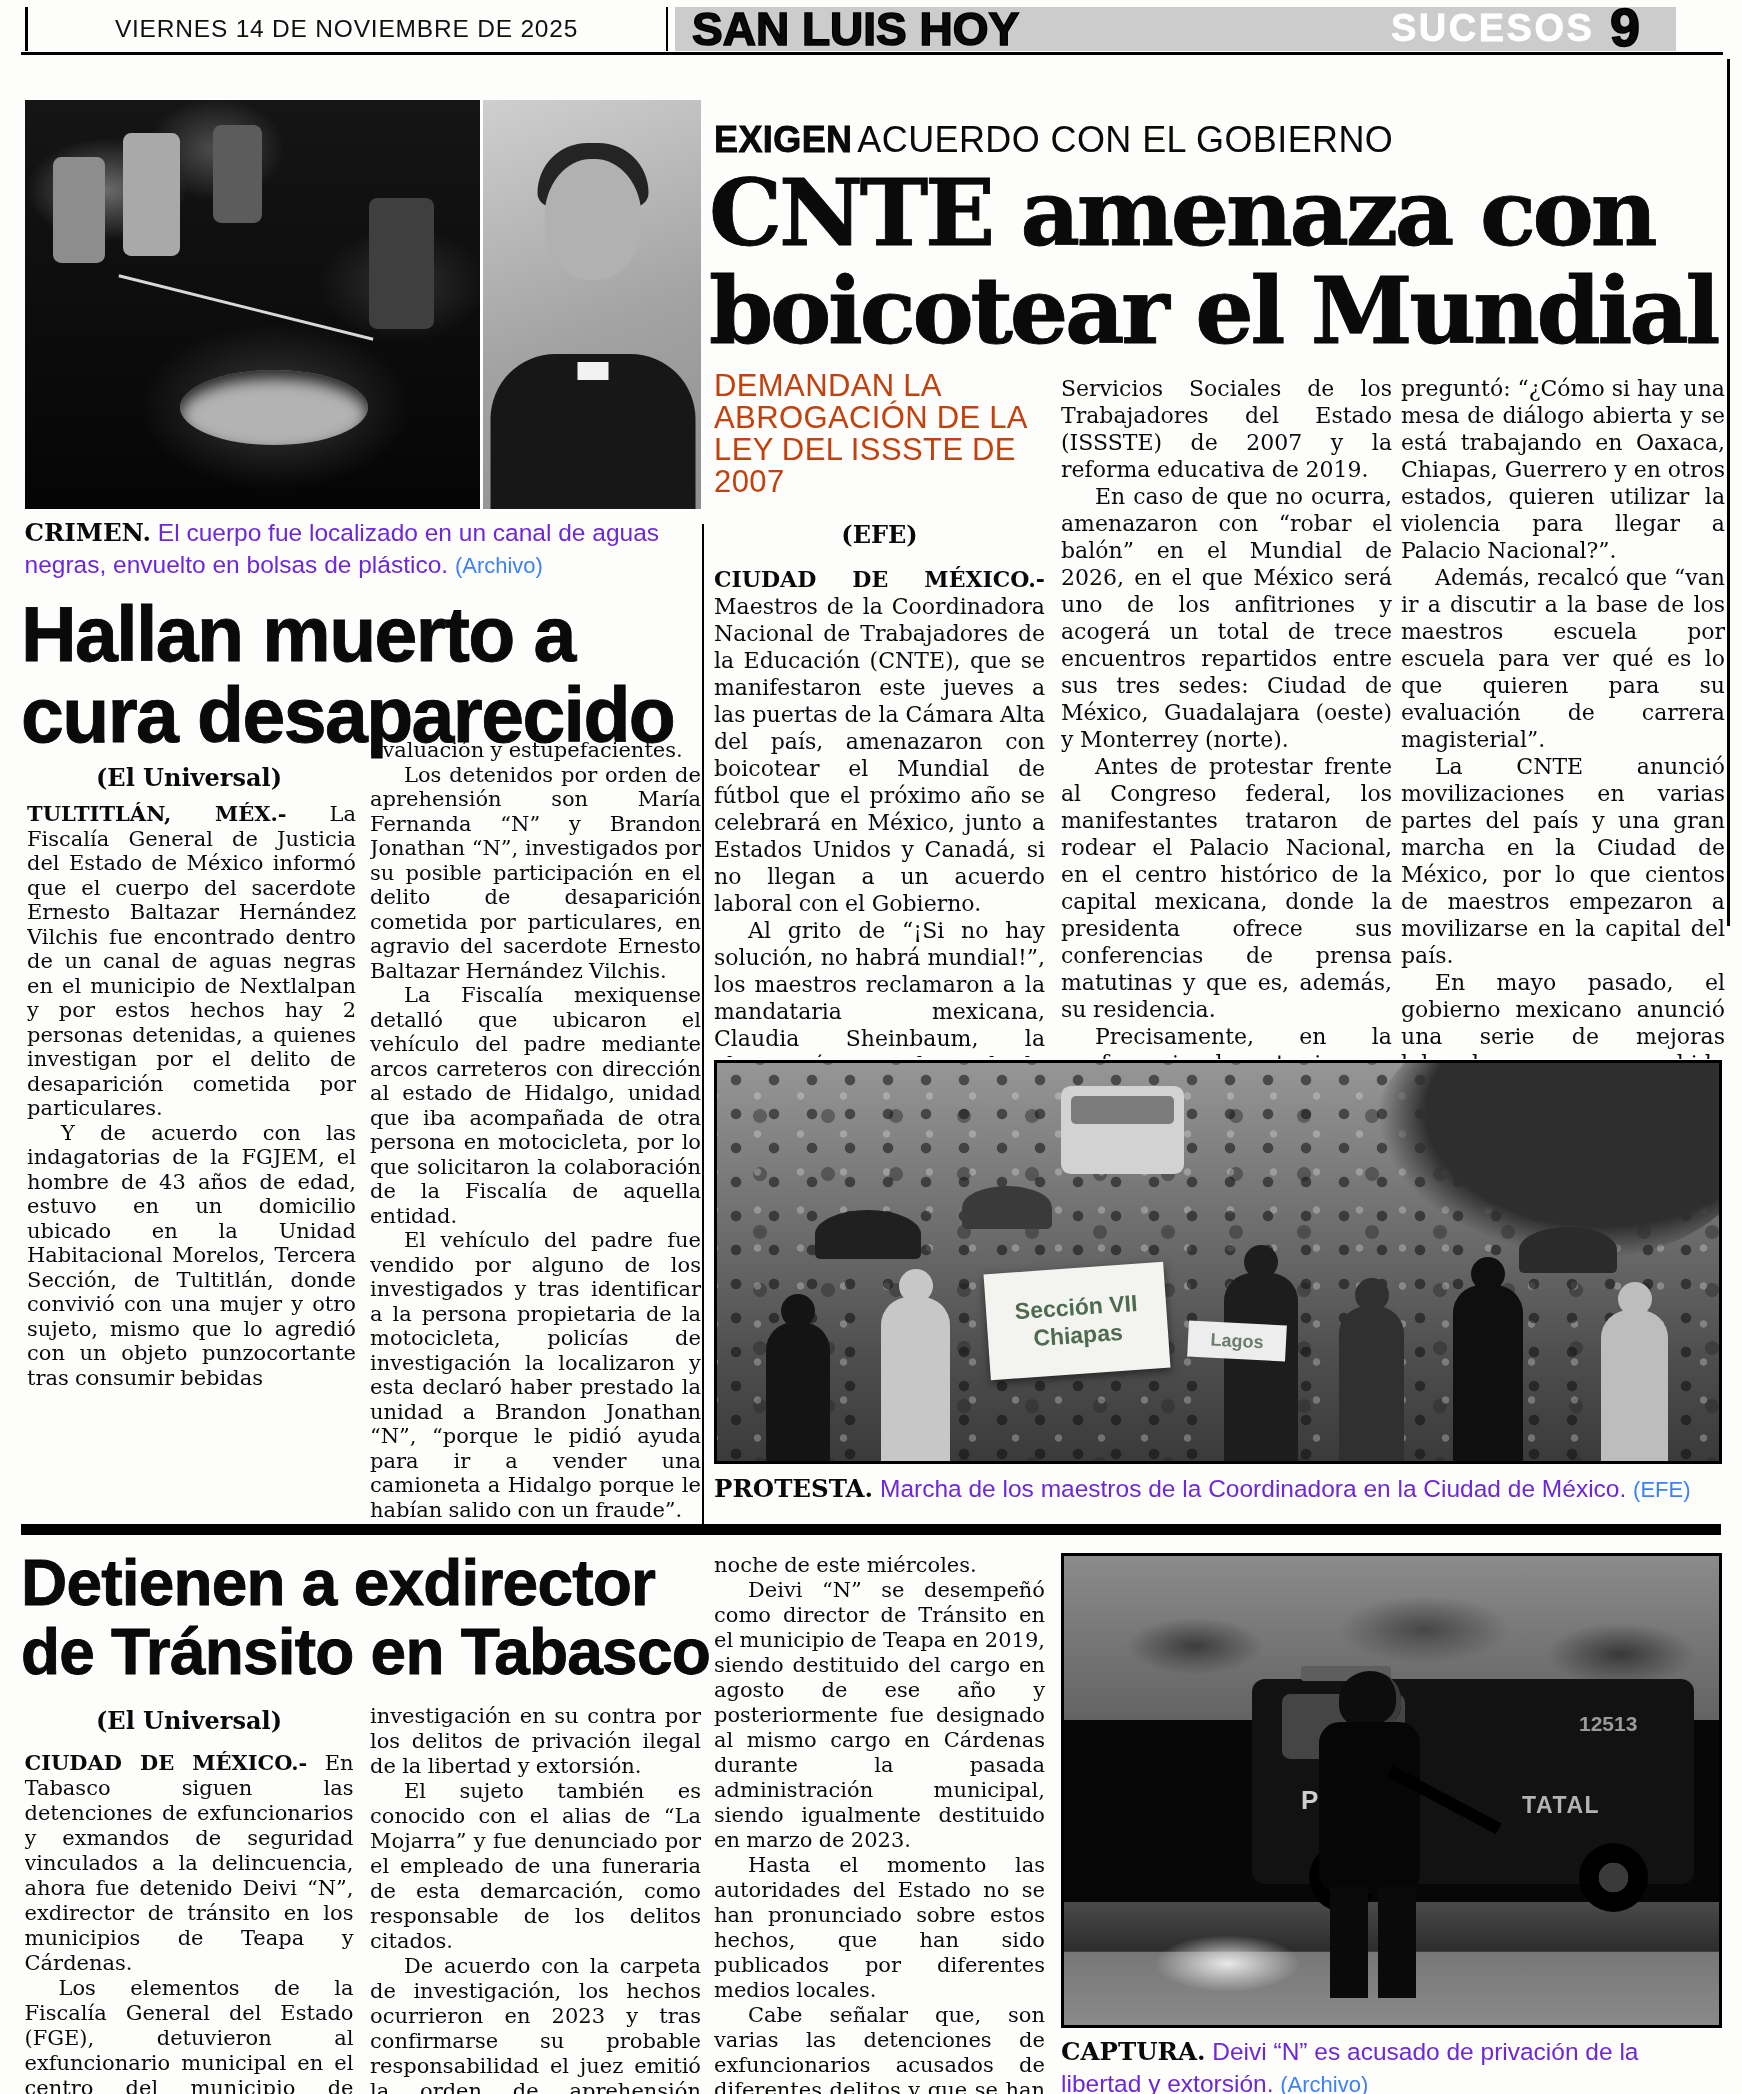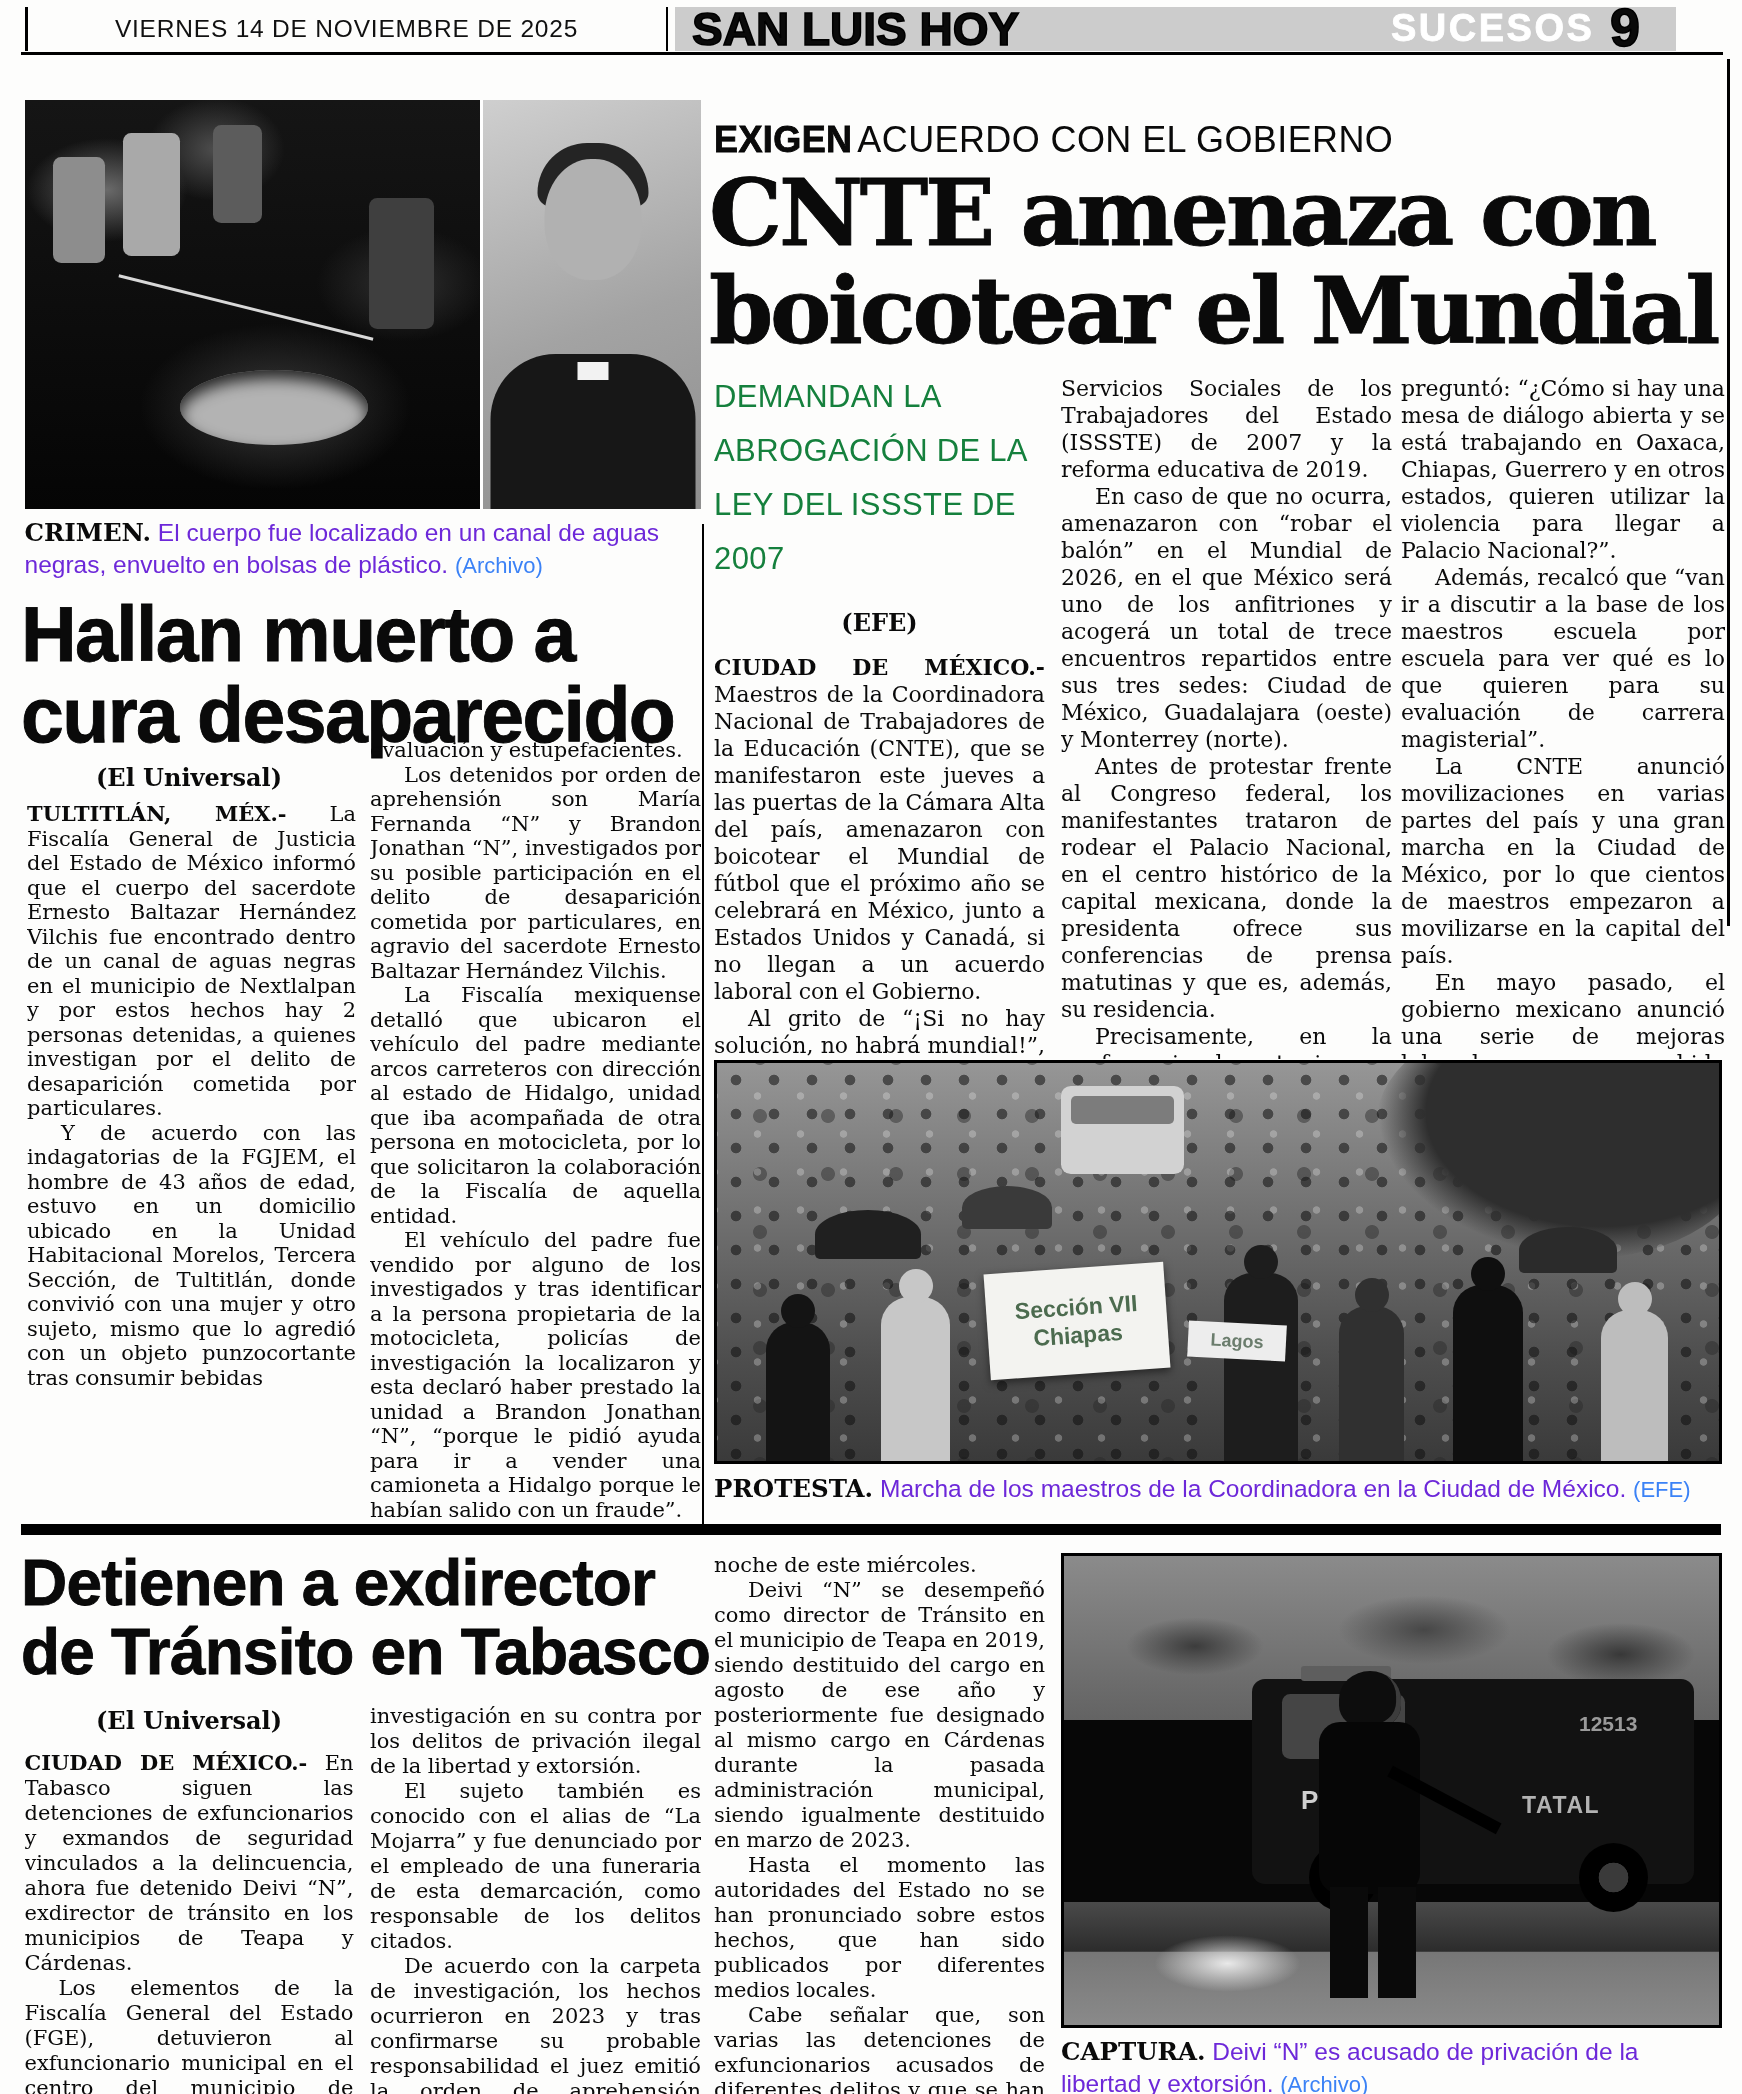--- a/index.html
+++ b/index.html
@@ -48,22 +48,22 @@
   .cnte-col{font-size:22px;line-height:27px;}
   .tab-col{font-size:21px;line-height:25px;}
   .crime-c1{left:27px;top:802px;width:329px;height:723px;}
   .crime-c2{left:370px;top:738px;width:331px;height:786px;}
   .cnte-c1{left:714px;top:370px;width:331px;height:687px;}
   .cnte-c2{left:1061px;top:375px;width:331px;height:684px;}
   .cnte-c3{left:1401px;top:375px;width:324px;height:684px;}
   .tab-c1{left:24.5px;top:1750px;width:329px;height:345px;}
   .tab-c2{left:370px;top:1704px;width:331px;height:391px;}
   .tab-c3{left:714px;top:1553px;width:331px;height:542px;}
-  .subhead{font-family:"Liberation Sans",sans-serif;font-size:31px;line-height:54px;
-    letter-spacing:0.4px;text-align:left;color:#15803d;}
+  .subhead{font-family:"Liberation Sans",sans-serif;font-size:31px;line-height:32px;
+    letter-spacing:0.4px;text-align:left;color:#c2410c;}
   .credit-line{display:block;text-align:center;font-family:"DejaVu Serif",serif;font-weight:700;
     font-size:24px;margin:23px 0 18px;}
   
   .photo{position:absolute;overflow:hidden;}
   
   .crime-photo{left:24.5px;top:100px;width:676px;height:409px;background:#0c0c0c;}
   .crime-main{position:absolute;left:0;top:0;width:455px;height:100%;background-color:#0c0c0c;
     background-image:
       radial-gradient(ellipse 115px 74px at 18% 22%, #6a6a6a, transparent 70%),
       radial-gradient(ellipse 98px 74px at 42% 12%, #4e4e4e, transparent 70%),

